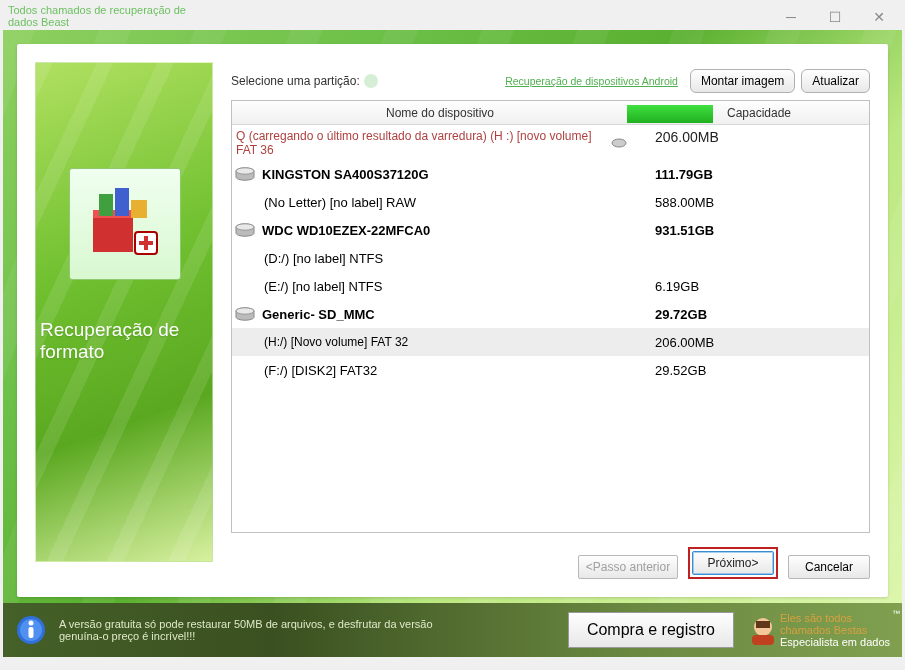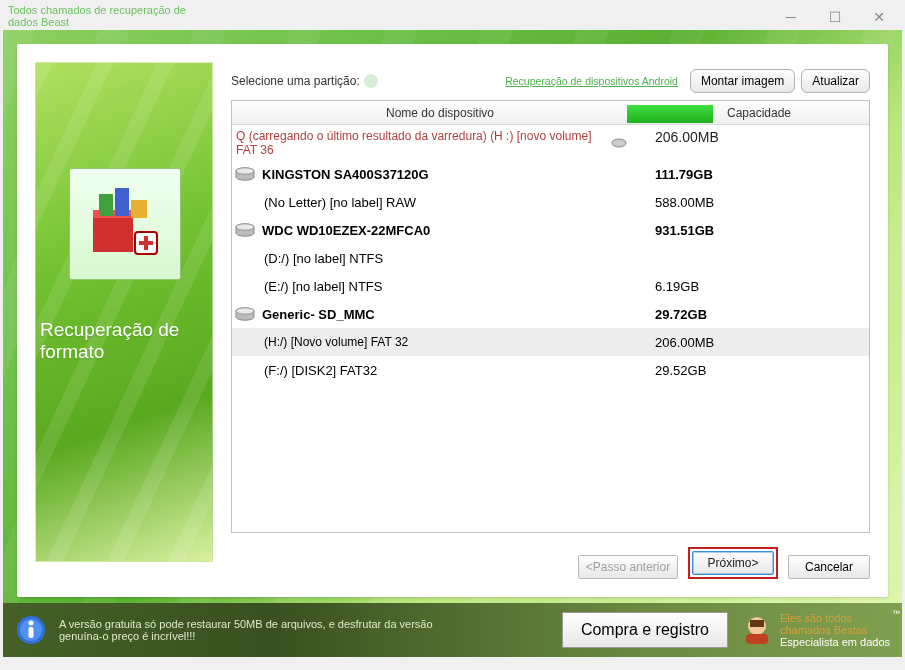--- a/index.html
+++ b/index.html
@@ -52,21 +52,21 @@
     .nav-row { display: flex; justify-content: flex-end; gap: 10px; margin-top: 14px; align-items: flex-end; }
     .nav-btn { width: 82px; height: 24px; font-size: 12px; border: 1px solid #b8b8b8; background: linear-gradient(#fefefe,#e8e8e8); border-radius: 2px; display:inline-flex; align-items:center; justify-content:center; }
     .nav-btn.disabled { color: #a0a0a0; }
     .highlight-box { border: 2px solid #c02020; padding: 2px; }
     .nav-btn.primary { border: 1px solid #3a8ed0; color: #222; box-shadow: inset 0 0 0 1px rgba(80,160,230,.5); }
 
     .footer { position: absolute; left: 0; right: 0; bottom: 0; height: 54px; background: linear-gradient(90deg,#456028 0%, #3a5020 30%, #6a8840 70%, #80a050 100%); display:flex; align-items:center; padding: 0 12px; gap: 12px; }
     .info-ico { width: 32px; height: 32px; }
     .footer-text { color: #dfe8c8; font-size: 11px; max-width: 420px; }
     .buy-btn { margin-left:auto; height:36px; padding:0 18px; background: linear-gradient(#fefefe,#e8e8e8); border:1px solid #999; font-size:16px; display:flex; align-items:center; }
-    .avatar-blk { display:flex; align-items:flex-start; gap:6px; }
+    .avatar-blk { display:flex; align-items:center; }
     .avatar { width:34px; height:34px; }
     .avatar-text { color:#d8a040; font-size:11px; line-height:12px; position:relative; }
     .avatar-text .tm { position:absolute; top:-4px; right:-10px; font-size:8px; color:#fff;}
   </style>
 </head>
 <body>
 
 <div class="titlebar">
   <div class="title-text">Todos chamados de recuperação de dados Beast</div>
   <div class="win-controls">

